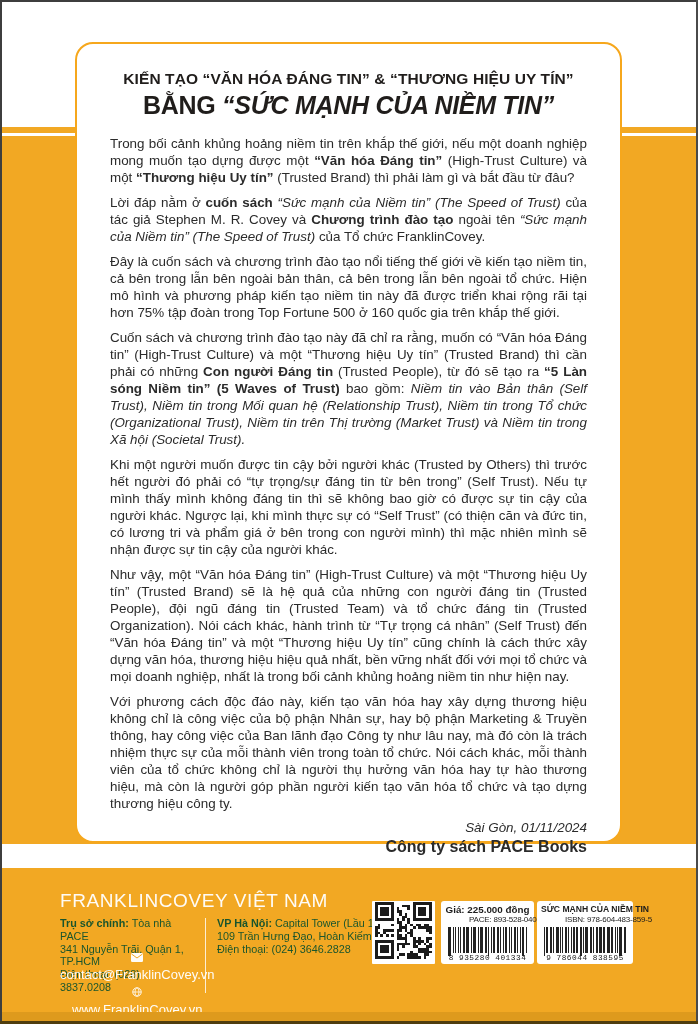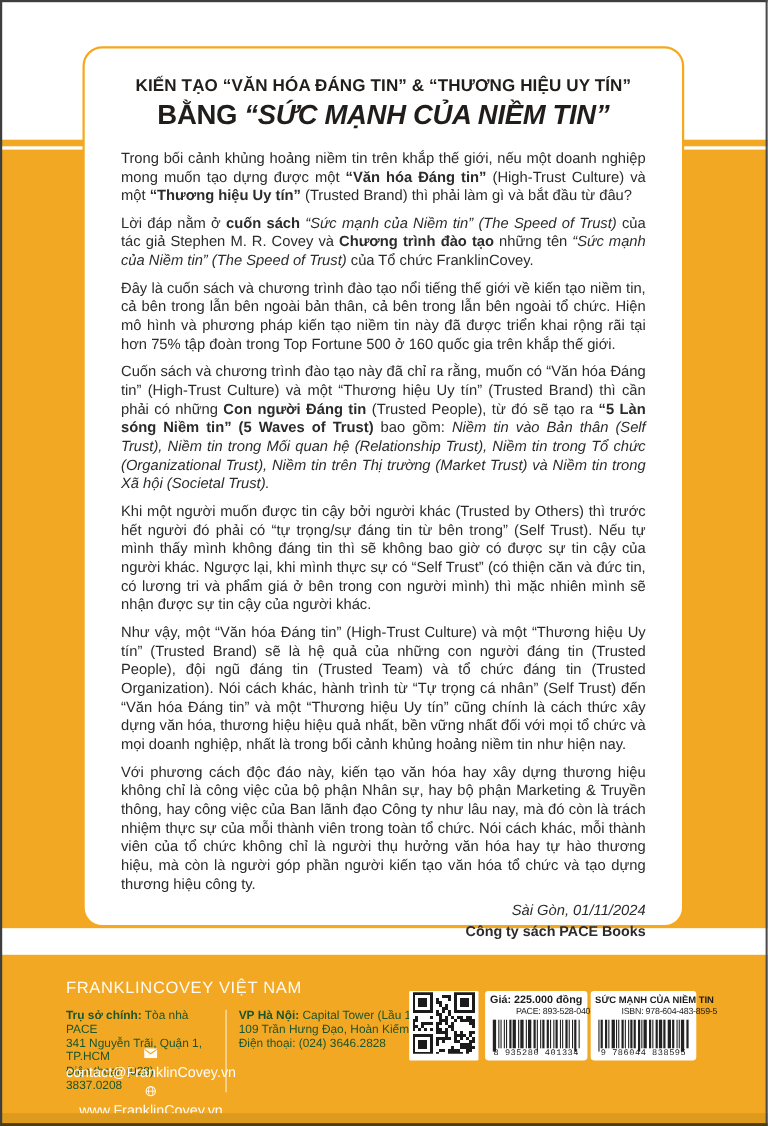--- a/index.html
+++ b/index.html
@@ -33,27 +33,27 @@
   .title2 .quote{font-style:italic;}
   .body-text{margin-top:15px;}
   .body-text p{
     margin:0 0 8px 0;font-size:13.4px;line-height:17px;text-align:justify;
     color:#2b2b2b;
   }
   .rt-b{font-weight:bold;}
   .rt-i{font-style:italic;}
   .signature{text-align:right;margin-top:3px;line-height:16px;}
   .sig-date{font-style:italic;font-size:13.4px;}
-  .sig-company{font-weight:bold;font-size:13px;margin-top:3px;}
+  .sig-company{font-weight:bold;font-size:16px;margin-top:3px;}
   .sig-note{font-size:13.4px;}
 
   
   .fc-brand{
     position:absolute;left:60px;top:890px;z-index:3;color:#ffffff;
-    font-size:15px;font-weight:400;letter-spacing:.6px;opacity:.96;
+    font-size:19px;font-weight:400;letter-spacing:.6px;opacity:.96;
   }
   .fc-cols{position:absolute;left:60px;top:917px;z-index:3;display:flex;color:#14532d;}
   .fc-col{font-size:10.8px;line-height:12.8px;opacity:.97;}
   .fc-col .lbl{font-weight:bold;}
   .fc-divider{width:1px;background:rgba(255,255,255,.8);margin:1px 11px 1px 13px;}
   .fc-contact{
     position:absolute;left:60px;top:953px;z-index:3;color:#ffffff;font-size:13px;
     display:flex;align-items:center;gap:5px;opacity:.97;flex-direction:column;
   }
   .ico{display:inline-flex;align-items:center;}
@@ -84,21 +84,21 @@
 <div class="pinstripe"></div>
 <div class="band-gap"></div>
 <div class="band-footer"></div>
 <div class="bottom-shade"></div>
 
 <div class="card">
   <h1 class="title1">KIẾN TẠO “VĂN HÓA ĐÁNG TIN” &amp; “THƯƠNG HIỆU UY TÍN”</h1>
   <h2 class="title2"><span>BẰNG </span><span class="quote">“SỨC MẠNH CỦA NIỀM TIN”</span></h2>
   <div class="body-text">
     <p><span>Trong bối cảnh khủng hoảng niềm tin trên khắp thế giới, nếu một doanh nghiệp mong muốn tạo dựng được một </span><span class="rt-b">“Văn hóa Đáng tin”</span><span> (High-Trust Culture) và một </span><span class="rt-b">“Thương hiệu Uy tín”</span><span> (Trusted Brand) thì phải làm gì và bắt đầu từ đâu?</span></p>
-    <p><span>Lời đáp nằm ở </span><span class="rt-b">cuốn sách </span><span class="rt-i">“Sức mạnh của Niềm tin” (The Speed of Trust) </span><span>của tác giả Stephen M. R. Covey và </span><span class="rt-b">Chương trình đào tạo </span><span>những tên </span><span class="rt-i">“Sức mạnh của Niềm tin” (The Speed of Trust) </span><span>của Tổ chức FranklinCovey.</span></p>
+    <p><span>Lời đáp nằm ở </span><span class="rt-b">cuốn sách </span><span class="rt-i">“Sức mạnh của Niềm tin” (The Speed of Trust) </span><span>của tác giả Stephen M. R. Covey và </span><span class="rt-b">Chương trình đào tạo </span><span>ngoài tên </span><span class="rt-i">“Sức mạnh của Niềm tin” (The Speed of Trust) </span><span>của Tổ chức FranklinCovey.</span></p>
     <p><span>Đây là cuốn sách và chương trình đào tạo nổi tiếng thế giới về kiến tạo niềm tin, cả bên trong lẫn bên ngoài bản thân, cả bên trong lẫn bên ngoài tổ chức. Hiện mô hình và phương pháp kiến tạo niềm tin này đã được triển khai rộng rãi tại hơn 75% tập đoàn trong Top Fortune 500 ở 160 quốc gia trên khắp thế giới.</span></p>
     <p><span>Cuốn sách và chương trình đào tạo này đã chỉ ra rằng, muốn có “Văn hóa Đáng tin” (High-Trust Culture) và một “Thương hiệu Uy tín” (Trusted Brand) thì cần phải có những </span><span class="rt-b">Con người Đáng tin</span><span> (Trusted People), từ đó sẽ tạo ra </span><span class="rt-b">“5 Làn sóng Niềm tin” (5 Waves of Trust)</span><span> bao gồm: </span><span class="rt-i">Niềm tin vào Bản thân (Self Trust), Niềm tin trong Mối quan hệ (Relationship Trust), Niềm tin trong Tổ chức (Organizational Trust), Niềm tin trên Thị trường (Market Trust) và Niềm tin trong Xã hội (Societal Trust).</span></p>
     <p><span>Khi một người muốn được tin cậy bởi người khác (Trusted by Others) thì trước hết người đó phải có “tự trọng/sự đáng tin từ bên trong” (Self Trust). Nếu tự mình thấy mình không đáng tin thì sẽ không bao giờ có được sự tin cậy của người khác. Ngược lại, khi mình thực sự có “Self Trust” (có thiện căn và đức tin, có lương tri và phẩm giá ở bên trong con người mình) thì mặc nhiên mình sẽ nhận được sự tin cậy của người khác.</span></p>
     <p><span>Như vậy, một “Văn hóa Đáng tin” (High-Trust Culture) và một “Thương hiệu Uy tín” (Trusted Brand) sẽ là hệ quả của những con người đáng tin (Trusted People), đội ngũ đáng tin (Trusted Team) và tổ chức đáng tin (Trusted Organization). Nói cách khác, hành trình từ “Tự trọng cá nhân” (Self Trust) đến “Văn hóa Đáng tin” và một “Thương hiệu Uy tín” cũng chính là cách thức xây dựng văn hóa, thương hiệu hiệu quả nhất, bền vững nhất đối với mọi tổ chức và mọi doanh nghiệp, nhất là trong bối cảnh khủng hoảng niềm tin như hiện nay.</span></p>
     <p><span>Với phương cách độc đáo này, kiến tạo văn hóa hay xây dựng thương hiệu không chỉ là công việc của bộ phận Nhân sự, hay bộ phận Marketing &amp; Truyền thông, hay công việc của Ban lãnh đạo Công ty như lâu nay, mà đó còn là trách nhiệm thực sự của mỗi thành viên trong toàn tổ chức. Nói cách khác, mỗi thành viên của tổ chức không chỉ là người thụ hưởng văn hóa hay tự hào thương hiệu, mà còn là người góp phần người kiến tạo văn hóa tổ chức và tạo dựng thương hiệu công ty.</span></p>
   </div>
   <div class="signature">
     <div class="sig-date">Sài Gòn, 01/11/2024</div>
     <div class="sig-company">Công ty sách PACE Books</div>
   </div>

